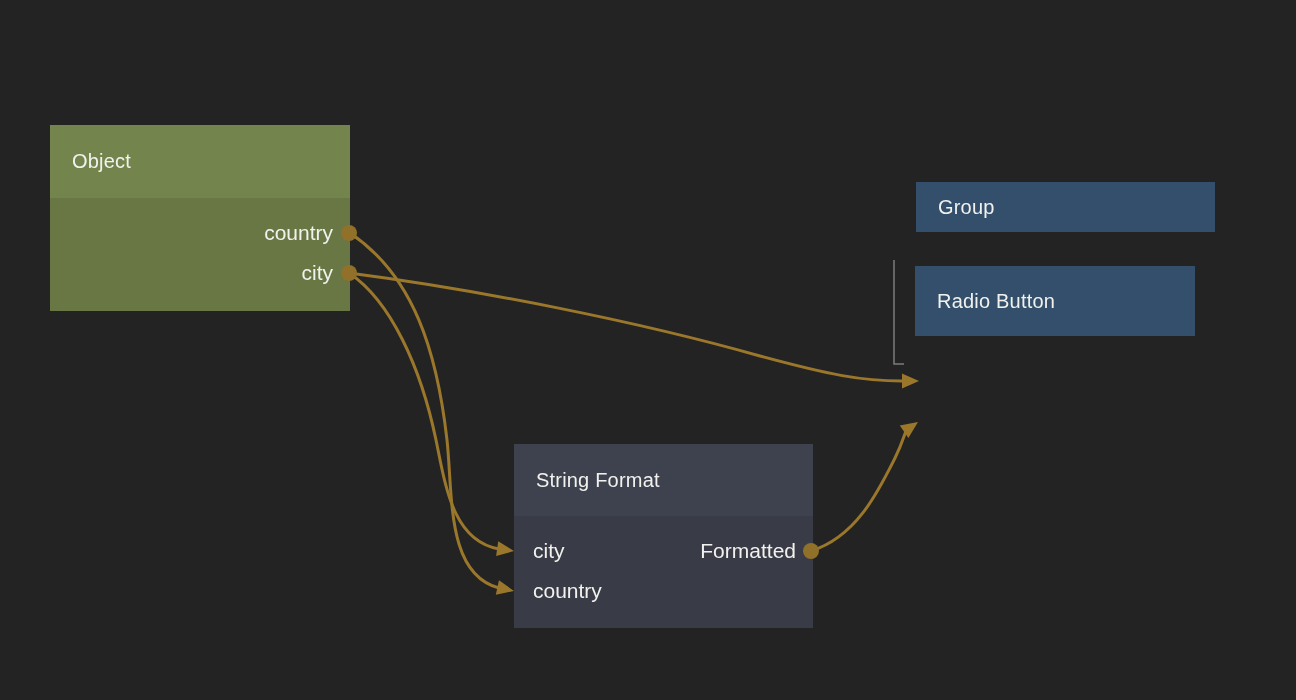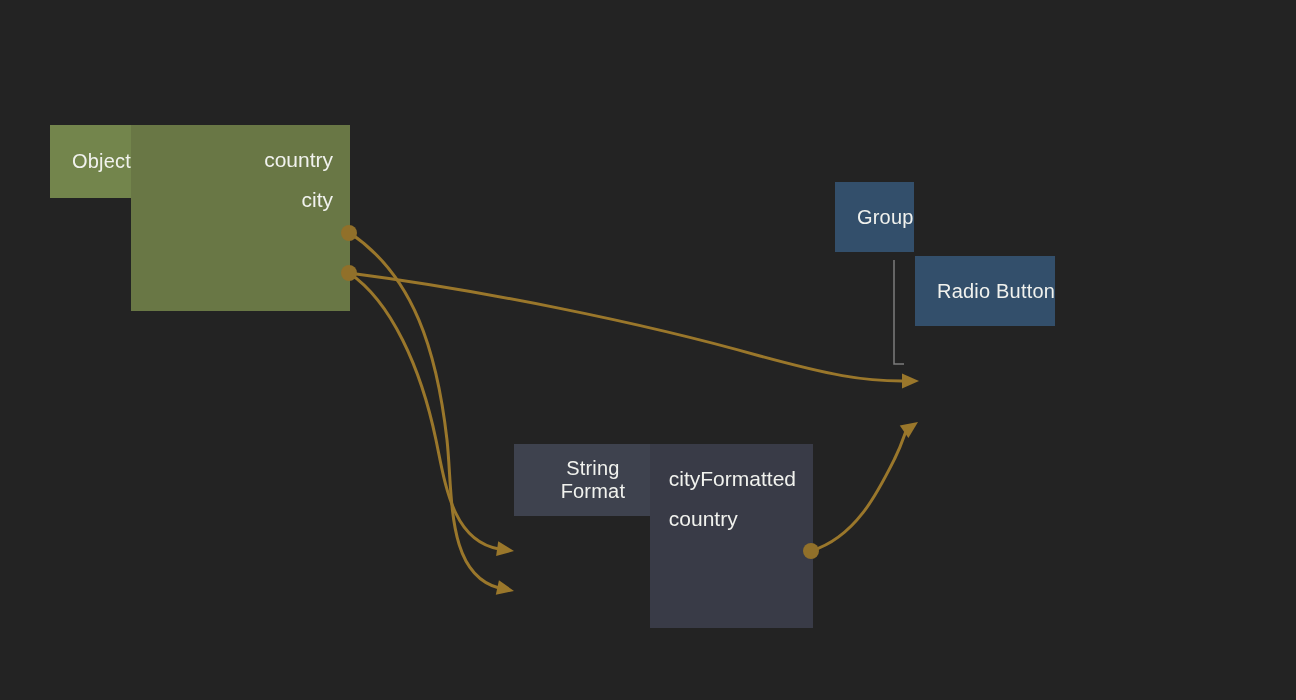--- a/index.html
+++ b/index.html
@@ -20,21 +20,21 @@
   body {
     background: var(--bg);
     font-family: "Liberation Sans", "DejaVu Sans", sans-serif;
     color: var(--text);
     position: relative;
   }
   .canvas { position: absolute; inset: 0; }
   svg.overlay { position: absolute; left: 0; top: 0; pointer-events: none; }
   svg.overlay .wire { pointer-events: stroke; }
 
-  .node { position: absolute; display: flex; flex-direction: row; }
+  .node { position: absolute; display: flex; flex-direction: column; }
   .node-header {
     display: flex; align-items: center;
     padding-left: 22px;
     font-size: 20px;
     letter-spacing: 0.2px;
     color: var(--text);
   }
   .node-body { flex: 1; }
   .port-row {
     height: 40px;
@@ -63,27 +63,27 @@
     <div class="node-body" style="padding-top:15px;">
       <div class="port-row">
         <span class="out-label">country</span>
       </div>
       <div class="port-row">
         <span class="out-label">city</span>
       </div>
     </div>
   </div>
 
-  <div class="node n-blue" style="left:835px; top:182px; width:299px; height:50px;">
+  <div class="node n-blue" style="left:916px; top:182px; width:299px; height:50px;">
     <div class="node-header" style="height:70px;">
       <span>Group</span>
     </div>
   </div>
 
-  <div class="node n-blue" style="left:915px; top:256px; width:280px; height:183px;border-radius:31px;">
+  <div class="node n-blue" style="left:915px; top:266px; width:280px; height:183px;border-radius:31px;">
     <div class="node-header" style="height:70px;">
       <span>Radio Button</span>
     </div>
   </div>
 
   <div class="node n-slate" style="left:514px; top:444px; width:299px; height:184px;">
     <div class="node-header" style="height:72px;text-align:center;">
       <span>String Format</span>
     </div>
     <div class="node-body" style="padding-top:15px;">

